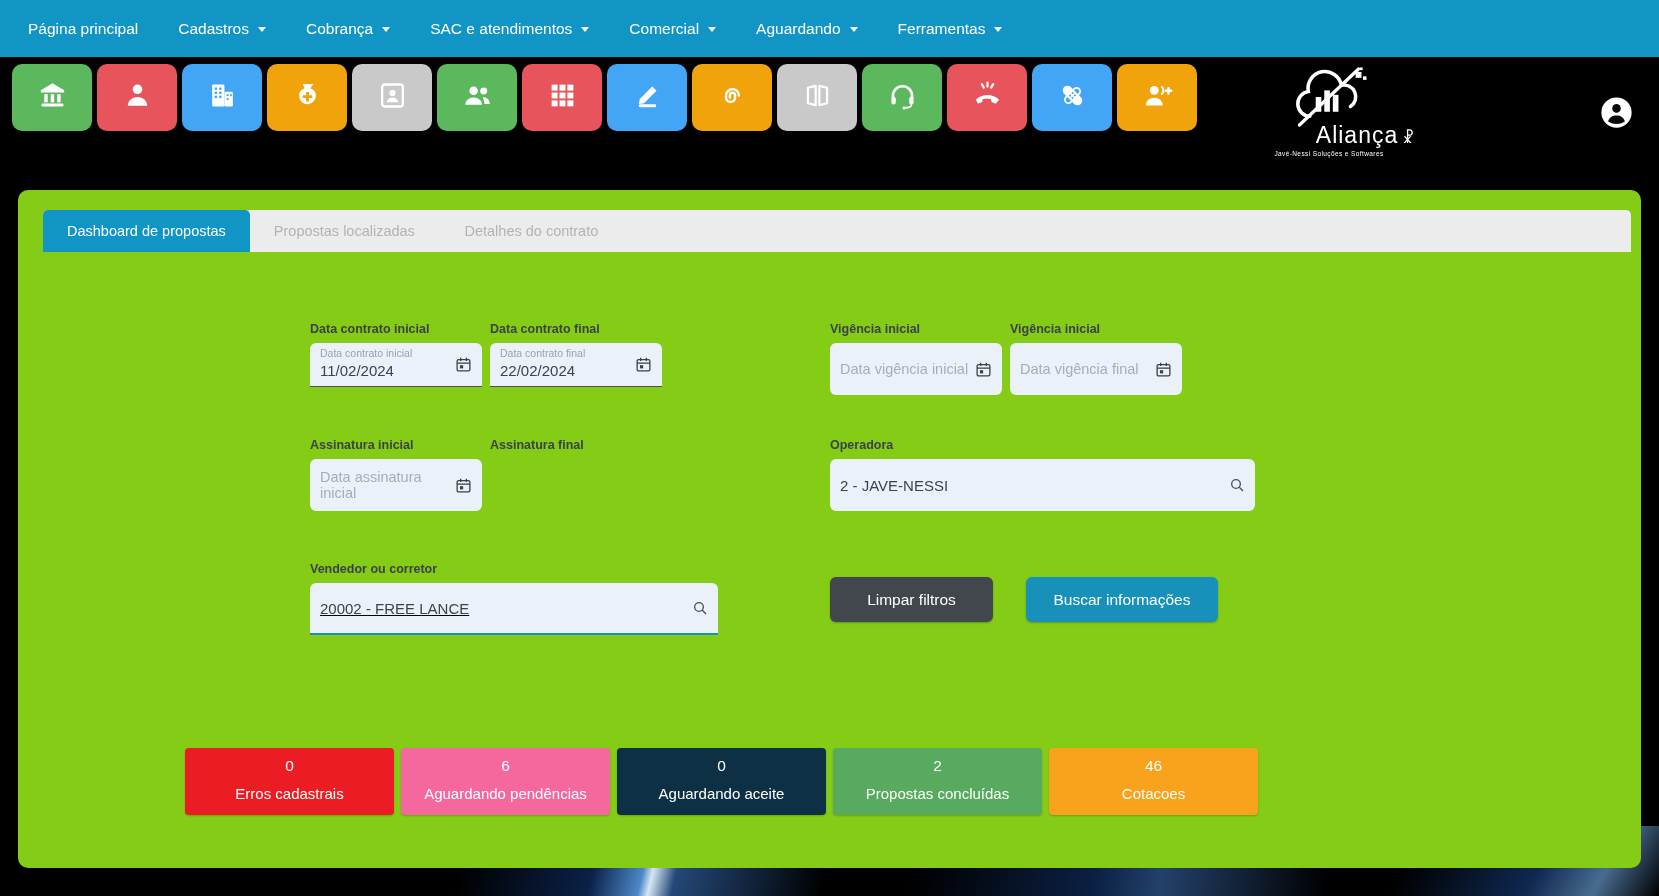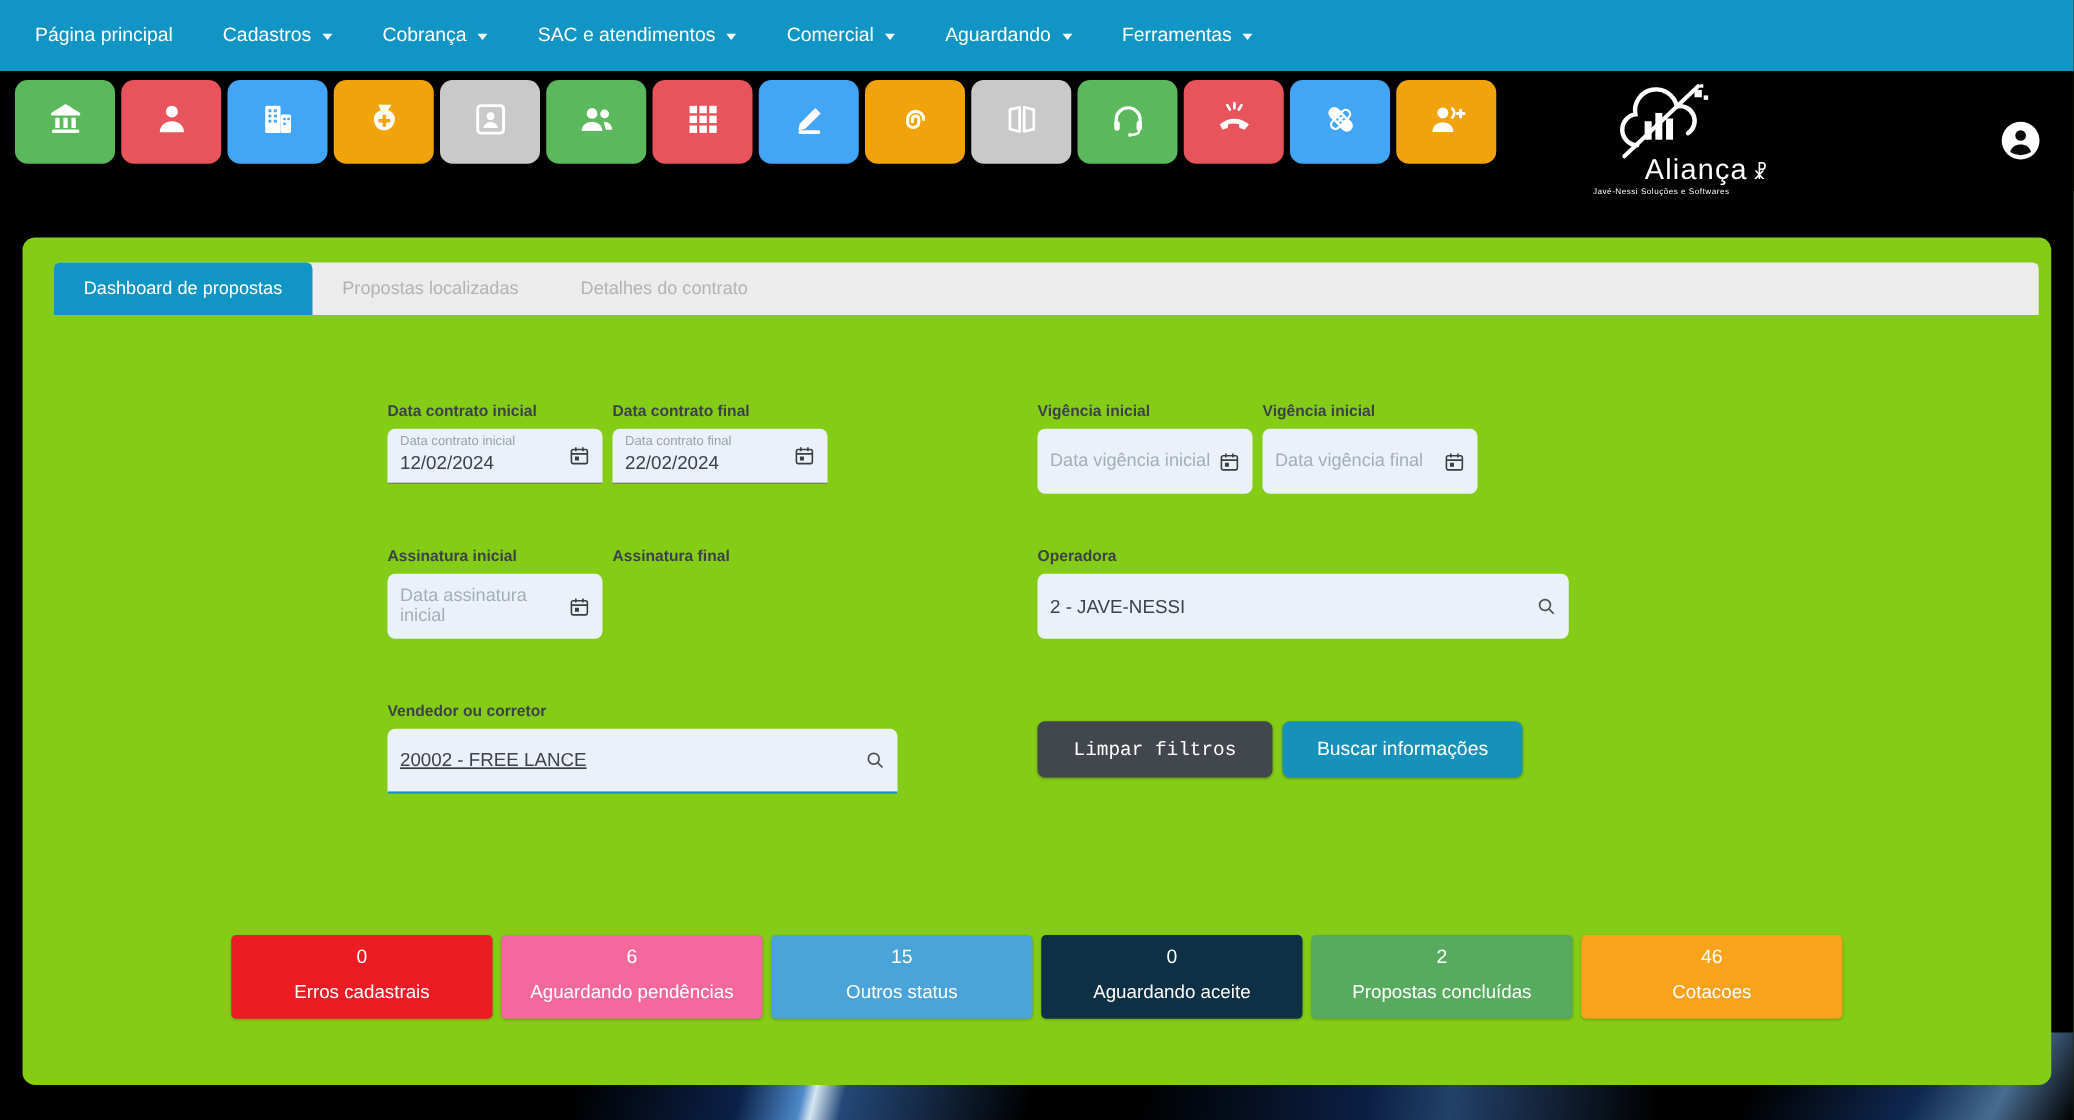--- a/index.html
+++ b/index.html
@@ -46,21 +46,21 @@
   .finput.tall { height:44px; }
   .finput .mini-label { position:absolute; top:4px; left:10px; font-size:10.5px; color:#98a3ae; }
   .finput .value { font-size:15px; color:#3d434a; margin-top:12px; }
   .finput.center .value { margin-top:0; }
   .finput .placeholder { font-size:14.5px; color:#a4aeb9; }
   .finput .tail-icon { margin-left:auto; display:flex; align-items:center; }
   .underline-dark { border-bottom:1px solid #4a4f54; border-bottom-left-radius:0; border-bottom-right-radius:0; }
   .underline-teal { border-bottom:2px solid #1791ba; border-bottom-left-radius:0; border-bottom-right-radius:0;text-decoration:underline; }
 
   .btn { height:45px; border:none; border-radius:6px; color:#fff; font-size:15.5px; cursor:pointer; font-family:"Liberation Sans",sans-serif; box-shadow:0 1px 2px rgba(0,0,0,.25); }
-  .btn-clear { position:absolute; left:812px; top:387px; width:188px; background:#41474d;font-family:Liberation Mono, monospace; }
+  .btn-clear { position:absolute; left:812px; top:387px; width:163px; background:#41474d; }
   .btn-search { position:absolute; left:1008px; top:387px; width:192px; background:#1791ba; }
 
   
   .cards-row { position:absolute; left:167px; top:558px; display:flex; gap:7px; }
   .status-card { width:209px; height:67px; border-radius:4px; color:#fff; text-align:center; cursor:pointer; box-shadow:0 1px 2px rgba(0,0,0,.2); }
   .status-card .count { font-size:15.5px; margin-top:9px; }
   .status-card .clabel { font-size:15px; margin-top:10px; }
 </style>
 </head>
 <body>
@@ -276,21 +276,21 @@
 
   <div class="tab">Propostas localizadas</div>
 
   <div class="tab">Detalhes do contrato</div>
 </div>
 
   <div class="fgroup" style="left:292px; top:132px; width:172px;">
     <div class="flabel">Data contrato inicial</div>
     <div class="finput tall underline-dark">
       <span class="mini-label">Data contrato inicial</span>
-      <span class="value">12/02/2024</span>
+      <span class="value">11/02/2024</span>
       <span class="tail-icon">
         <svg width="17" height="17" viewBox="0 0 24 24" fill="none" stroke="#3a3f44" stroke-width="1.8">
           <rect x="3" y="5" width="18" height="16" rx="2"></rect>
             <path d="M3 10h18M8 2.5V7M16 2.5V7"></path>
             <rect x="7" y="13" width="4.5" height="4.5" fill="#3a3f44" stroke="none"></rect>
         </svg>
       </span>
     </div>
   </div>
   <div class="fgroup" style="left:472px; top:132px; width:172px;">
@@ -385,24 +385,20 @@
   <div class="status-card" style="background: rgb(236, 28, 36);">
     <div class="count">0</div>
     <div class="clabel">Erros cadastrais</div>
   </div>
 
   <div class="status-card" style="background: rgb(245, 104, 158);">
     <div class="count">6</div>
     <div class="clabel">Aguardando pendências</div>
   </div>
 
-  <div class="status-card" style="background: rgb(74, 164, 217);">
-    <div class="count">15</div>
-    <div class="clabel">Outros status</div>
-  </div>
 
   <div class="status-card" style="background: rgb(14, 48, 68);">
     <div class="count">0</div>
     <div class="clabel">Aguardando aceite</div>
   </div>
 
   <div class="status-card" style="background: rgb(88, 170, 95);">
     <div class="count">2</div>
     <div class="clabel">Propostas concluídas</div>
   </div>

